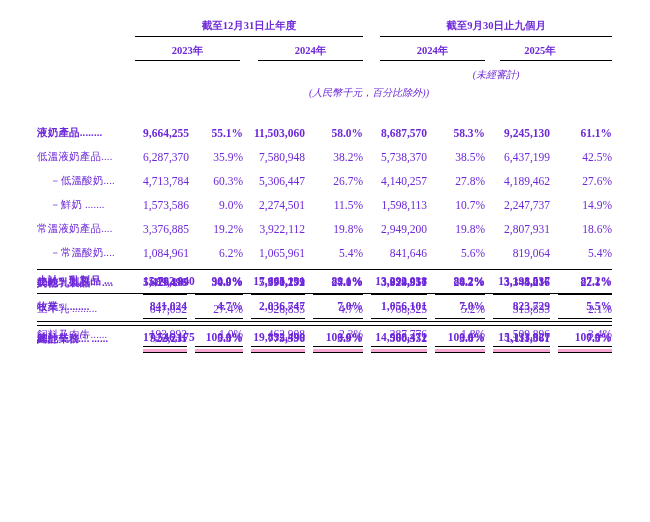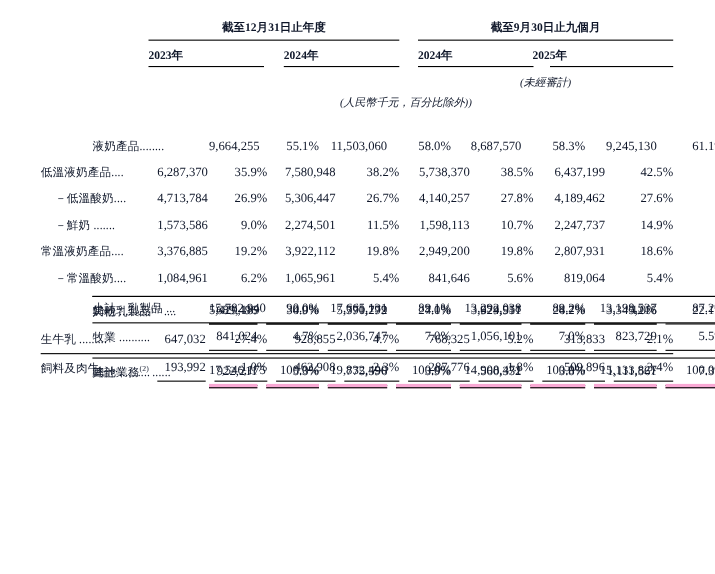--- a/index.html
+++ b/index.html
@@ -1,30 +1,30 @@
 <!DOCTYPE html>
 <html><head>
 <meta charset="utf-8">
 <style>
   html,body{margin:0;padding:0;background:#ffffff;}
   .page{
     position:relative;
     width:650px;height:522px;
-    background:#ffffff;color:#0f172a;
+    background:#ffffff;color:#6d28d9;
     font-family:"Liberation Serif","DejaVu Serif",serif;
     overflow:hidden;
   }
   
   .hdr-abs{position:absolute;text-align:center;font-weight:bold;font-size:10.5px;line-height:12px;}
   .grp-annual{left:135px;width:228px;top:20px;}
   .grp-nine{left:380px;width:232px;top:20px;}
   .rule{position:absolute;height:0;border-top:1px solid #000;}
   .rule-grp-annual{left:135px;width:228px;top:36px;}
   .rule-grp-nine{left:380px;width:232px;top:36px;}
-  .yr{position:absolute;text-align:left;font-weight:bold;font-size:10.5px;top:44px;}
+  .yr{position:absolute;text-align:center;font-weight:bold;font-size:10.5px;top:44px;}
   .yr1{left:135px;width:105px;}
   .yr2{left:258px;width:105px;}
   .yr3{left:380px;width:105px;}
   .yr4{left:484px;width:112px;}
   .rule-yr{top:60px;}
   .rule-yr1{left:135px;width:105px;}
   .rule-yr2{left:258px;width:105px;}
   .rule-yr3{left:380px;width:105px;}
   .rule-yr4{left:500px;width:112px;}
   .note{position:absolute;font-style:italic;font-weight:normal;font-size:10px;text-align:center;}
@@ -33,21 +33,21 @@
   
   .tbody{position:absolute;left:37px;top:121px;width:575px;}
   .row{
     display:grid;
     grid-template-columns:98px 52px 56px 62px 58px 64px 58px 65px 62px;
     align-items:center;
     height:24px;
     font-size:11px;
   }
   .row.after-rule{margin-top:4px;}
-  .row.bold{font-weight:normal;margin-left:47px;}
+  .row.bold{font-weight:bold;}
   .label{white-space:nowrap;overflow:hidden;font-size:10.5px;letter-spacing:0.2px;}
   .label.indent{padding-left:13px;}
   .supnote{font-size:7px;line-height:0;}
   .cell{
     text-align:right;
     margin-left:8px;
     font-size:11.5px;
     height:24px;line-height:24px;
     position:relative;
     white-space:nowrap;
@@ -100,21 +100,21 @@
     <div class="cell">7,580,948</div>
     <div class="cell">38.2%</div>
     <div class="cell">5,738,370</div>
     <div class="cell">38.5%</div>
     <div class="cell">6,437,199</div>
     <div class="cell">42.5%</div>
   </div>
       <div class="row">
     <div class="label indent"><span class="label-text">－低溫酸奶....</span><sup class="supnote"></sup><span class="dots"></span></div>
     <div class="cell">4,713,784</div>
-    <div class="cell">26.9%</div>
+    <div class="cell">60.3%</div>
     <div class="cell">5,306,447</div>
     <div class="cell">26.7%</div>
     <div class="cell">4,140,257</div>
     <div class="cell">27.8%</div>
     <div class="cell">4,189,462</div>
     <div class="cell">27.6%</div>
   </div>
       <div class="row">
     <div class="label indent"><span class="label-text">－鮮奶 .......</span><sup class="supnote"></sup><span class="dots"></span></div>
     <div class="cell">1,573,586</div>

